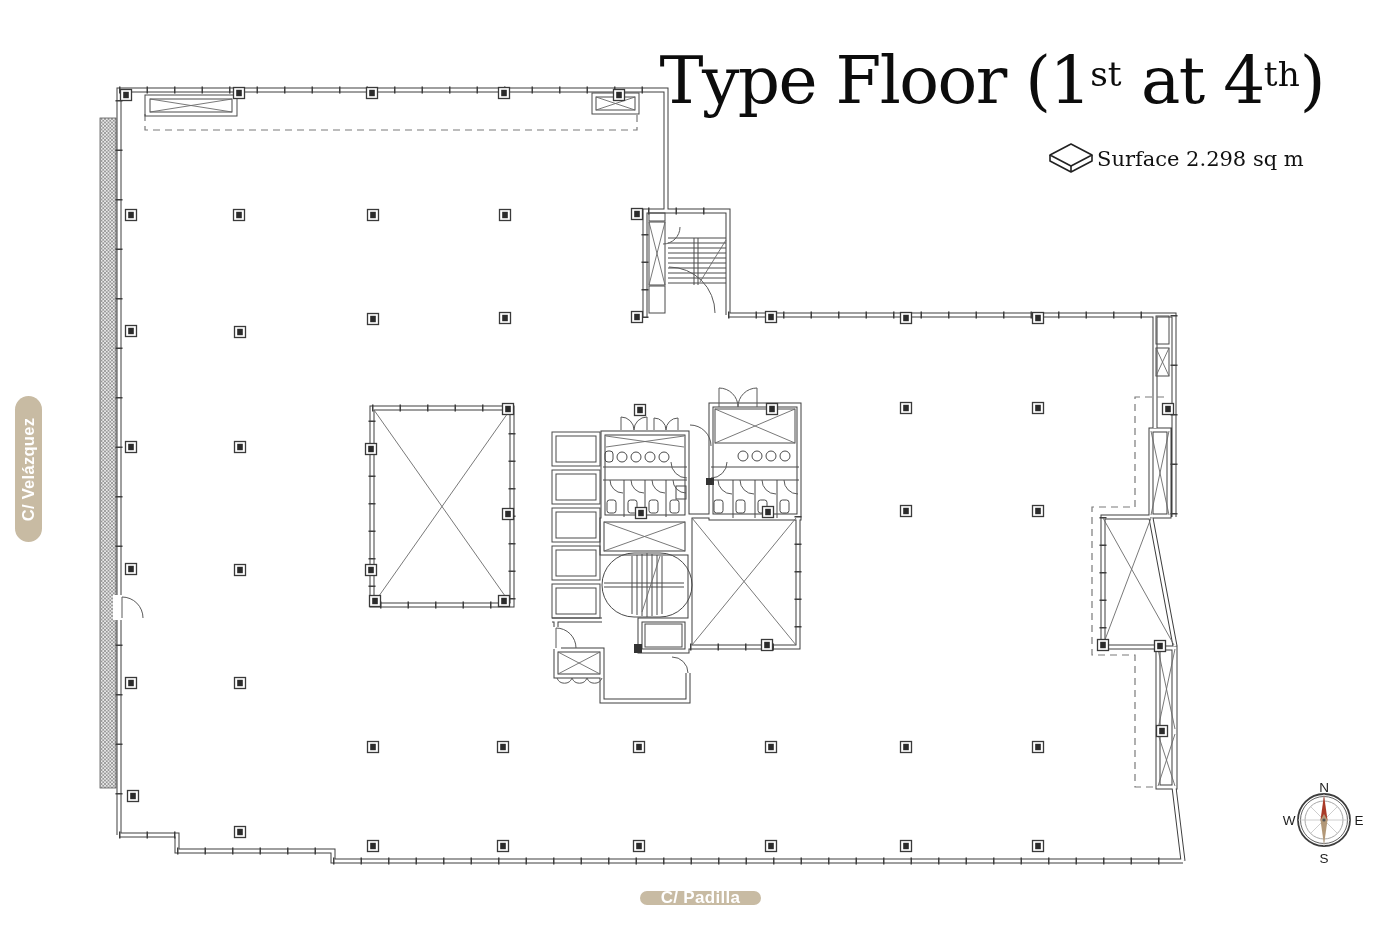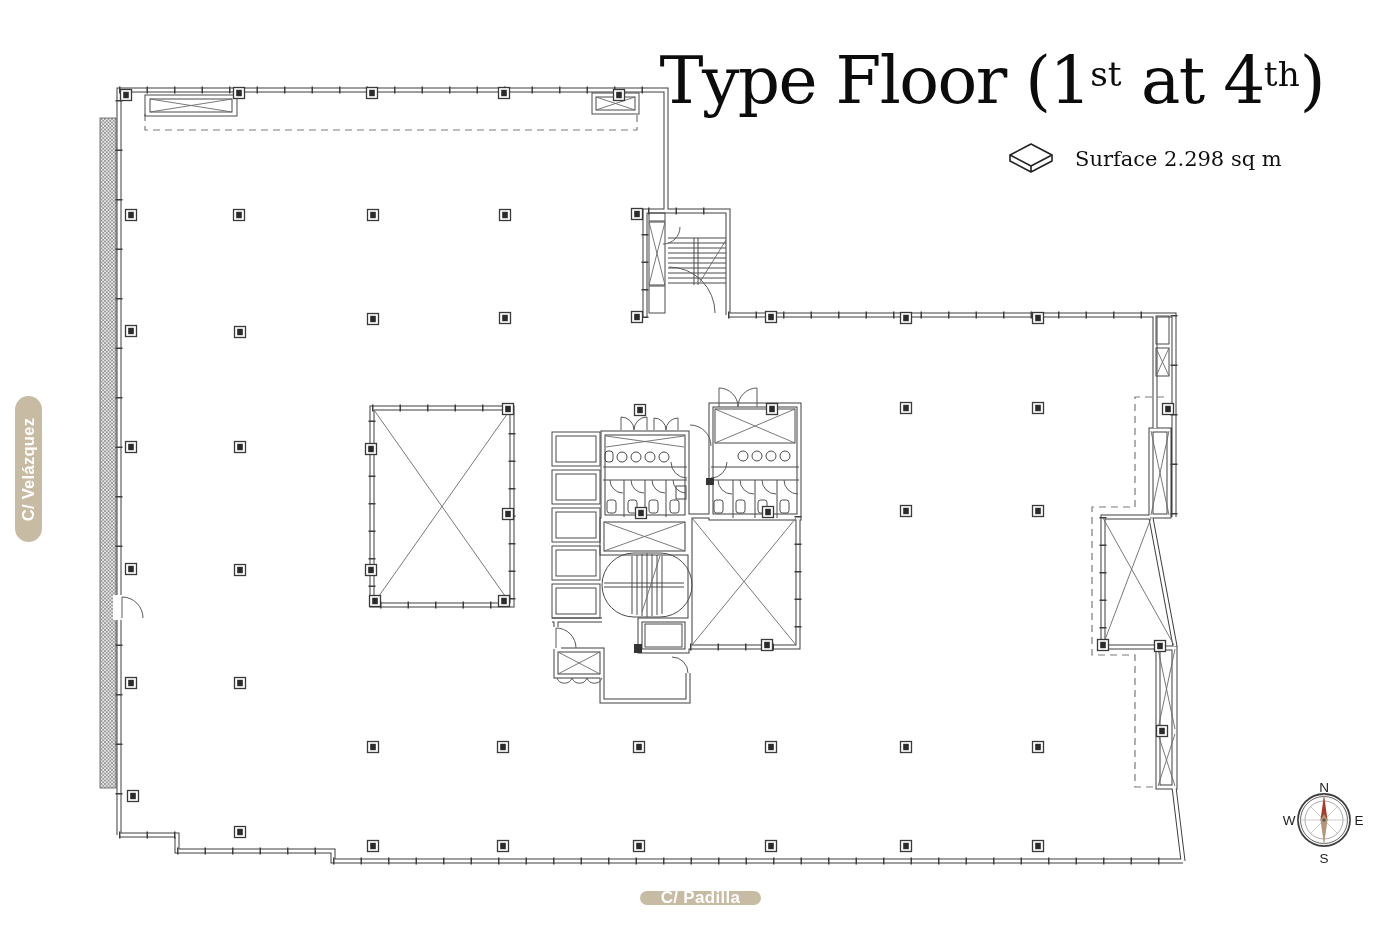--- a/index.html
+++ b/index.html
@@ -2,21 +2,21 @@
 <html><head>
 <meta charset="utf-8">
 <style>
   html,body{margin:0;padding:0;background:#ffffff;}
   #stage{position:relative;width:1400px;height:933px;background:#ffffff;overflow:hidden;
          font-family:"Liberation Sans",sans-serif;}
   
   #title{position:absolute;top:48px;right:76px;font-family:"DejaVu Serif",serif;
          font-size:66px;font-weight:500;letter-spacing:-1.5px;white-space:nowrap;line-height:1;}
   #title sup{font-size:0.52em;vertical-align:0.5em;letter-spacing:0;}
-  #surface-row{position:absolute;left:1008px;top:142px;display:flex;align-items:center;gap:21px;}
+  #surface-row{position:absolute;left:1048px;top:142px;display:flex;align-items:center;gap:3px;}
   #surface-row .lbl{font-family:"DejaVu Serif",serif;font-size:21px;color:#111;}
   
   .pill{position:absolute;border-radius:15px;display:flex;align-items:center;justify-content:center;
         font-weight:bold;letter-spacing:.3px;}
   #street-left{left:15px;top:396px;width:27px;height:146px;font-size:16.5px;}
   #street-left span{transform:rotate(-90deg);white-space:nowrap;}
   #street-bottom{left:640px;top:891px;width:121px;height:14px;font-size:17px;}
   
   #plan{position:absolute;left:0;top:0;}
   .w5{stroke:#3f3f3f;stroke-width:5;fill:none;stroke-linejoin:miter;}

